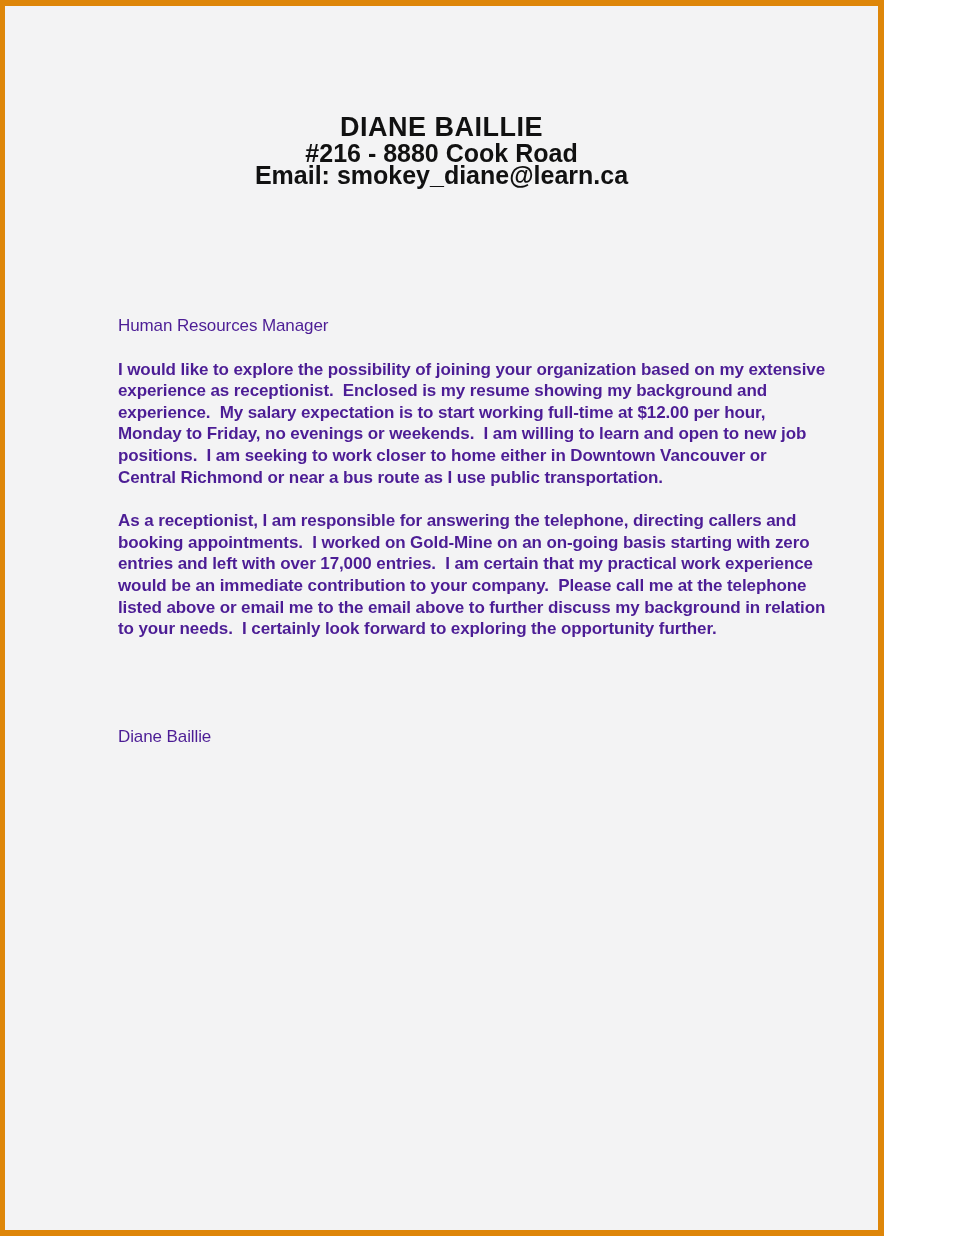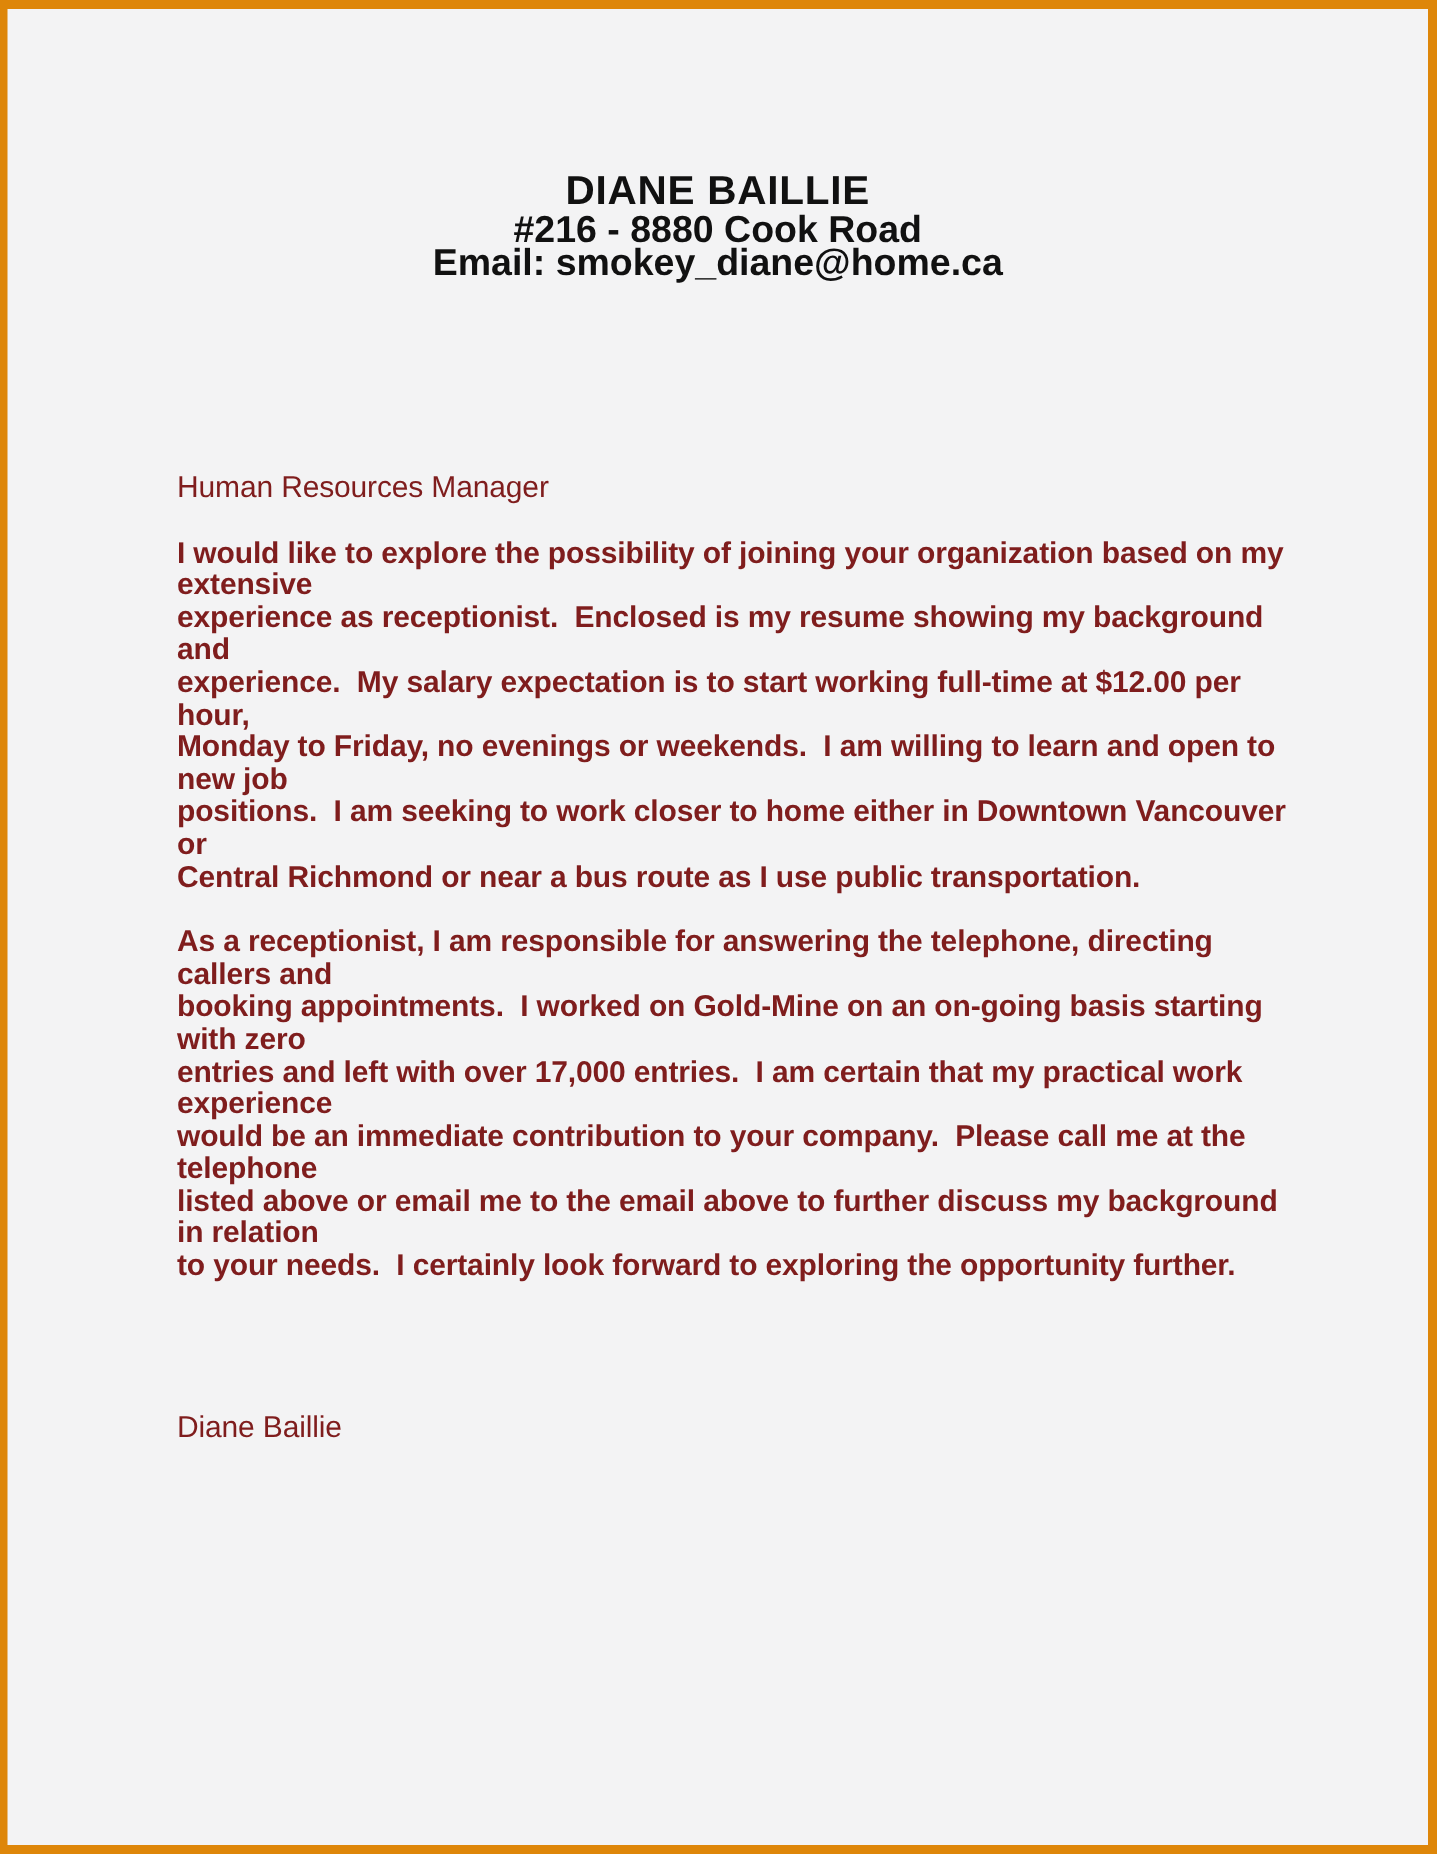--- a/index.html
+++ b/index.html
@@ -2,21 +2,21 @@
 <html><head>
 <meta charset="utf-8">
 <style>
   html, body {
     margin: 0;
     padding: 0;
     background: #ffffff;
   }
   .page {
     position: relative;
-    width: 958px;
+    width: 884px;
     height: 1236px;
     box-sizing: border-box;
     background: #f3f3f4;
     border-style: solid;
     border-color: #de8609;
     border-width: 6px 6px 6px 5px;
     font-family: "Liberation Sans", sans-serif;
     color: #1a1a1a;
     overflow: hidden;
   }
@@ -31,40 +31,40 @@
     line-height: 30px;
     letter-spacing: 0.5px;
   }
   .letterhead .sub {
     font-size: 25px;
     line-height: 22px;
   }
   .letter-body {
     margin-left: 113px;
     width: 745px;
-    font-size: 20px;
+    font-size: 17px;
     line-height: 21.6px;
     letter-spacing: -0.1px;
-    color: #7f1d1d;
+    color: #4c1d95;
   }
   .recipient   { margin-top: 129px; }
   .salutation  { margin-top: 20px; }
   .para        { margin-top: 22px; white-space: pre-wrap; font-weight: bold; }
   .closing     { margin-top: 40px; }
   .signature   { margin-top: 86px; }
 </style>
 </head>
 <body>
 
 <div class="page">
 
   <div class="letterhead">
     <div class="name">DIANE BAILLIE</div>
     <div class="sub">#216 - 8880 Cook Road</div>
-    <div class="sub">Email:  smokey_diane@home.ca</div>
+    <div class="sub">Email:  smokey_diane@learn.ca</div>
   </div>
 
   <div class="letter-body">
     <div class="recipient">Human Resources Manager</div>
     <div class="para">I would like to explore the possibility of joining your organization based on my extensive
 experience as receptionist.  Enclosed is my resume showing my background and
 experience.  My salary expectation is to start working full-time at $12.00 per hour,
 Monday to Friday, no evenings or weekends.  I am willing to learn and open to new job
 positions.  I am seeking to work closer to home either in Downtown Vancouver or
 Central Richmond or near a bus route as I use public transportation.</div>

